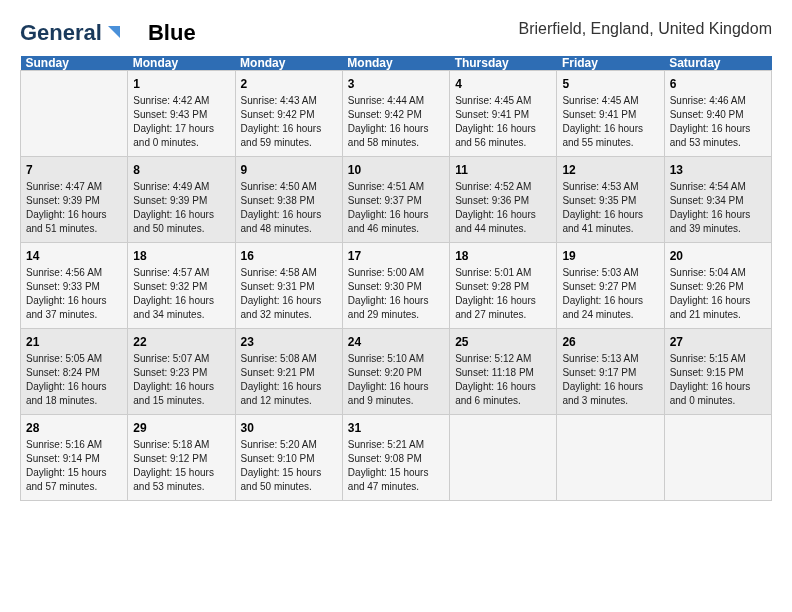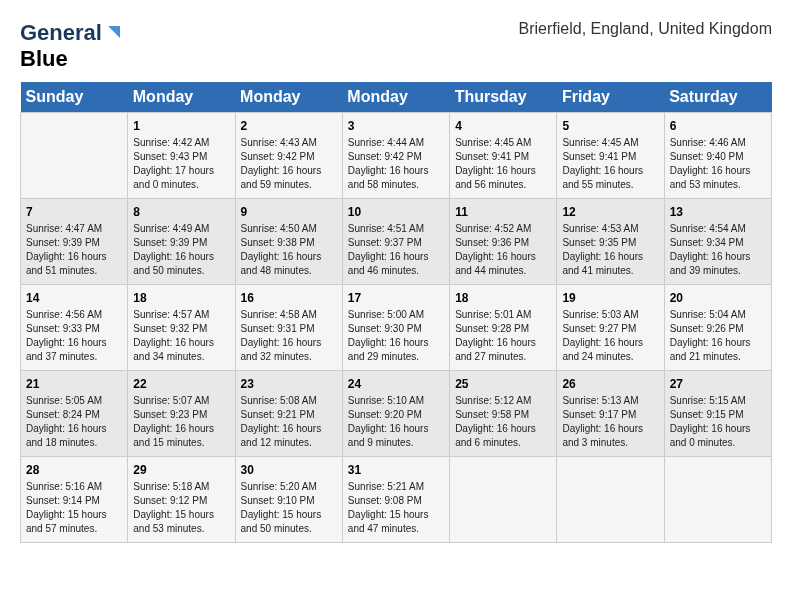--- a/index.html
+++ b/index.html
@@ -11,22 +11,23 @@
       padding: 20px;
     }
     .header {
       display: flex;
       justify-content: space-between;
       align-items: flex-start;
       margin-bottom: 10px;
     }
     .logo {
       display: flex;
-      flex-direction: column;
-      align-items: flex-start;
+      flex-direction: row;
+      align-items: flex-end;
+      gap: 24px;
     }
     .logo-blue {
       font-size: 22px;
       font-weight: bold;
       color: #000000;
     }
     .title-block {
       text-align: right;
     }
     .main-title {
@@ -41,22 +42,22 @@
     }
     table {
       width: 100%;
       border-collapse: collapse;
       font-size: 11px;
     }
     thead th {
       background-color: #2e6db4;
       color: #fff;
       text-align: left;
-      padding: 6px 5px;
-      font-size: 16px;
+      padding: 0 5px;
+      font-size: 12px;
       font-weight: bold;
     }
     tbody tr {
       vertical-align: top;
     }
     tbody tr:nth-child(odd) {
       background-color: #f5f5f5;
     }
     tbody tr:nth-child(even) {
       background-color: #e8e8e8;
@@ -292,21 +293,21 @@
         <td>
           <span class="day-number">24</span>
           <div class="day-info">Sunrise: 5:10 AM
 Sunset: 9:20 PM
 Daylight: 16 hours
 and 9 minutes.</div>
         </td>
         <td>
           <span class="day-number">25</span>
           <div class="day-info">Sunrise: 5:12 AM
-Sunset: 9:58 PM
+Sunset: 11:18 PM
 Daylight: 16 hours
 and 6 minutes.</div>
         </td>
         <td>
           <span class="day-number">26</span>
           <div class="day-info">Sunrise: 5:13 AM
 Sunset: 9:17 PM
 Daylight: 16 hours
 and 3 minutes.</div>
         </td>

